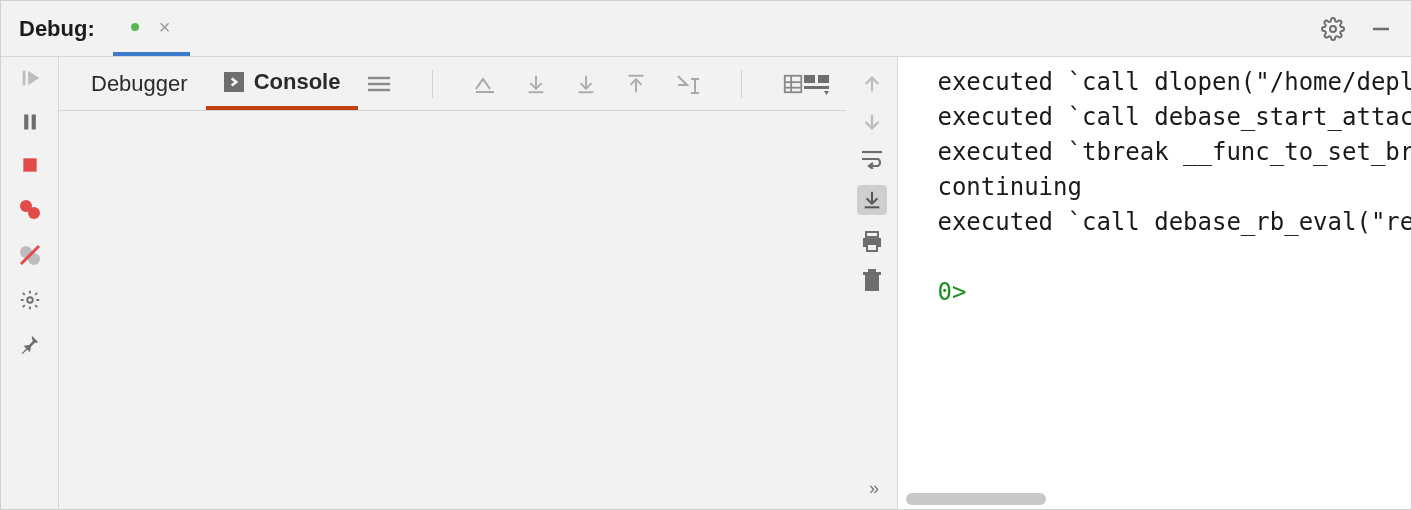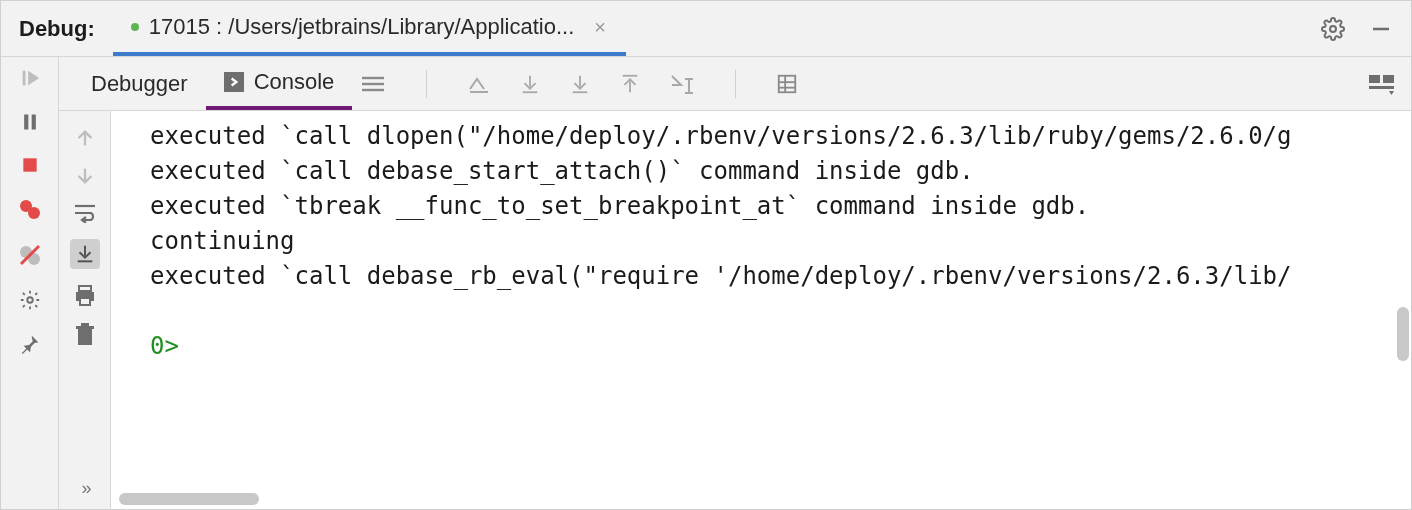--- a/index.html
+++ b/index.html
@@ -59,41 +59,41 @@
 .left-toolbar {
   width: 58px;
   background: #f2f2f2;
   border-right: 1px solid #d6d6d6;
   display: flex; flex-direction: column; align-items: center;
   padding-top: 10px;
   gap: 22px;
 }
 
 
-.main-col { flex: 1; display: flex; flex-direction: column; min-width: 0; }
+.main-col { flex: 1; display: flex; flex-direction: row; min-width: 0; }
 
 
 .subtab-row {
   height: 54px;
   display: flex;
   align-items: center;
   border-bottom: 1px solid #d6d6d6;
   padding-left: 14px;
   gap: 0;
 }
 .subtab {
   font-size: 22px;
   color: #2a2a2a;
   padding: 0 18px;
   height: 100%;
   display: flex;
   align-items: center;
   gap: 10px;
 }
-.subtab.active { border-bottom: 4px solid #701a75; font-weight: 400; }
+.subtab.active { border-bottom: 4px solid #c2410c; font-weight: 700; }
 .subtab .console-chip {
   width: 20px; height: 20px; background: #6e6e6e; display:flex; align-items:center; justify-content:center;
 }
 .subtab .console-chip svg { display:block; }
 .sep { width: 1px; height: 28px; background: #d0d0d0; margin: 0 12px; }
 .tool-icons { display:flex; align-items:center; gap: 28px; padding-left: 8px; }
 .tool-icons .icon-btn { color: #8a8a8a; }
 .subtab-right { margin-left:auto; padding-right: 16px; }
 
 
@@ -149,21 +149,20 @@
 }
 
 </style>
 </head>
 <body>
 
 <div class="header">
   <span class="title-label">Debug:</span>
   <div class="session-tab">
     <span class="green-dot"></span>
-    <span>17015 : /Users/jetbrains/Library/Applicatio...</span>
     <span class="close-x">×</span>
   </div>
   <div class="right-icons">
     <span class="icon-btn">
       <svg width="24" height="24" viewBox="0 0 24 24" fill="none" stroke="currentColor" stroke-width="2">
         <circle cx="12" cy="12" r="3"></circle>
         <path d="M19.4 15a1.7 1.7 0 0 0 .3 1.8l.1.1a2 2 0 1 1-2.8 2.8l-.1-.1a1.7 1.7 0 0 0-1.8-.3 1.7 1.7 0 0 0-1 1.5V21a2 2 0 0 1-4 0v-.1a1.7 1.7 0 0 0-1-1.5 1.7 1.7 0 0 0-1.8.3l-.1.1a2 2 0 1 1-2.8-2.8l.1-.1a1.7 1.7 0 0 0 .3-1.8 1.7 1.7 0 0 0-1.5-1H3a2 2 0 0 1 0-4h.1a1.7 1.7 0 0 0 1.5-1 1.7 1.7 0 0 0-.3-1.8l-.1-.1a2 2 0 1 1 2.8-2.8l.1.1a1.7 1.7 0 0 0 1.8.3H9a1.7 1.7 0 0 0 1-1.5V3a2 2 0 0 1 4 0v.1a1.7 1.7 0 0 0 1 1.5 1.7 1.7 0 0 0 1.8-.3l.1-.1a2 2 0 1 1 2.8 2.8l-.1.1a1.7 1.7 0 0 0-.3 1.8V9a1.7 1.7 0 0 0 1.5 1H21a2 2 0 0 1 0 4h-.1a1.7 1.7 0 0 0-1.5 1z"></path>
       </svg>
     </span>
     <span class="icon-btn">

